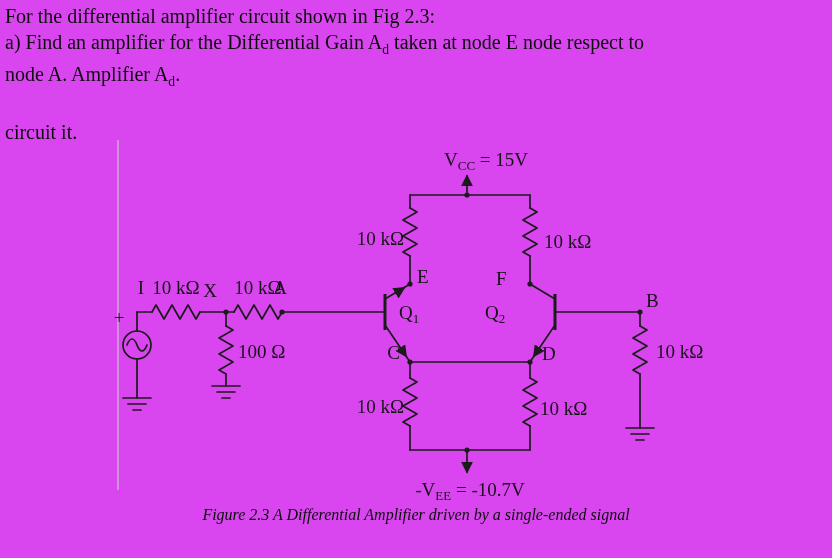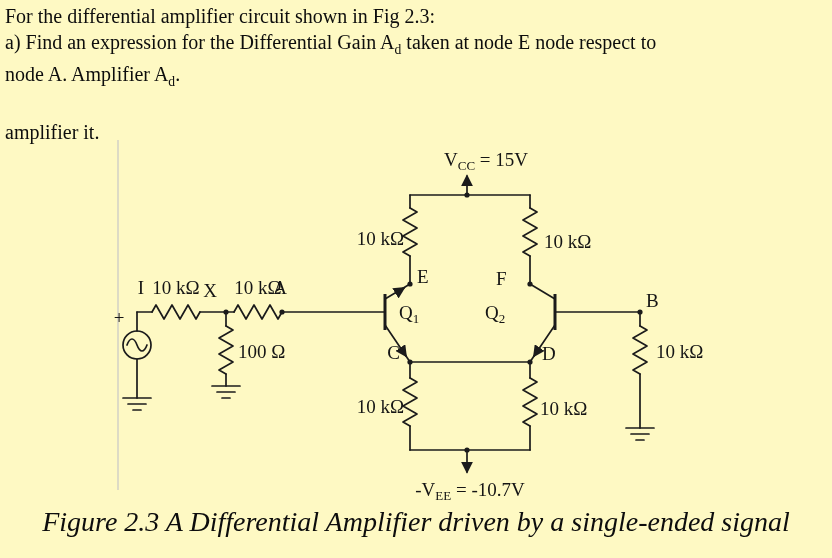--- a/index.html
+++ b/index.html
@@ -1,20 +1,20 @@
 <!DOCTYPE html>
 <html><head>
 <meta charset="utf-8">
 <style>
   html, body { margin: 0; padding: 0; background: #ffffff; }
   .page {
     position: relative;
     width: 832px;
     height: 558px;
-    background: #fef9c3;
+    background: #d946ef;
     font-family: "Liberation Serif", serif;
     color: #111;
     overflow: hidden;
   }
   .problem {
     position: absolute;
     left: 5px;
     top: 4px;
     width: 824px;
     font-size: 20px;
@@ -42,34 +42,34 @@
   }
   .circuit-svg .bar { stroke: #1b1b1b; stroke-width: 3; }
   .circuit-svg .dot { fill: #1b1b1b; }
   .circuit-svg .faint { stroke: #c6c6c6; stroke-width: 1.2; }
   .caption {
     position: absolute;
     left: 0;
     top: 506px;
     width: 832px;
     text-align: center;
-    font-size: 28px;
+    font-size: 16px;
     font-style: italic;
     color: #0d0d0d;
   }
 </style>
 </head>
 <body>
 
 <div class="page">
 
   <div class="problem">
     <div><span>For the differential amplifier circuit shown in Fig 2.3:</span></div>
-    <div><span>a) Find an expression for the Differential Gain A</span><sub>d</sub><span> taken at node E node respect to</span><br><span>node A. Amplifier A</span><sub>d</sub><span>.</span></div>
-    <div><br><span>amplifier it.</span></div>
+    <div><span>a) Find an amplifier for the Differential Gain A</span><sub>d</sub><span> taken at node E node respect to</span><br><span>node A. Amplifier A</span><sub>d</sub><span>.</span></div>
+    <div><br><span>circuit it.</span></div>
   </div>
 
   <svg class="circuit-svg" width="832" height="376" viewBox="0 0 832 376">
     <defs>
       <marker id="arrow" viewBox="0 0 10 10" refX="8.5" refY="5" markerWidth="7" markerHeight="7" orient="auto">
         <path d="M0,0 L10,5 L0,10 z" fill="#1b1b1b"></path>
       </marker>
     </defs>
 
     <line class="faint" x1="118" y1="8" x2="118" y2="358"></line>

